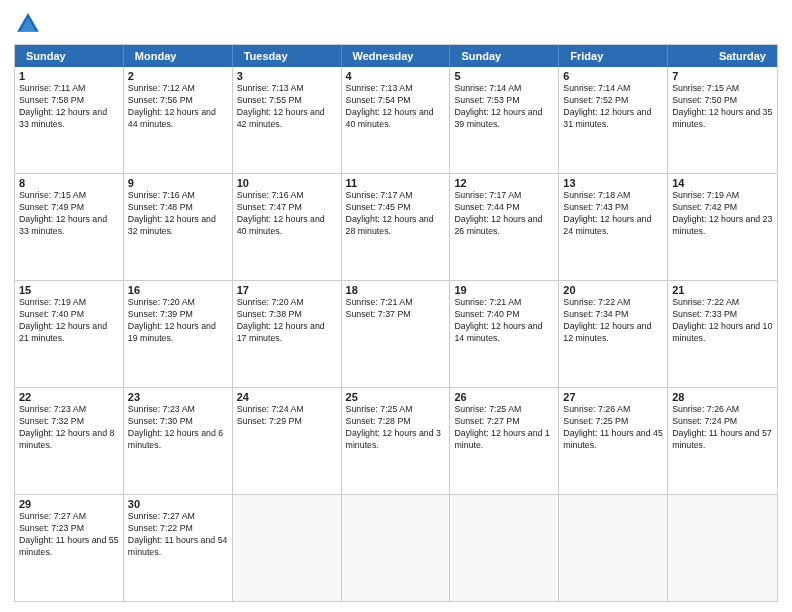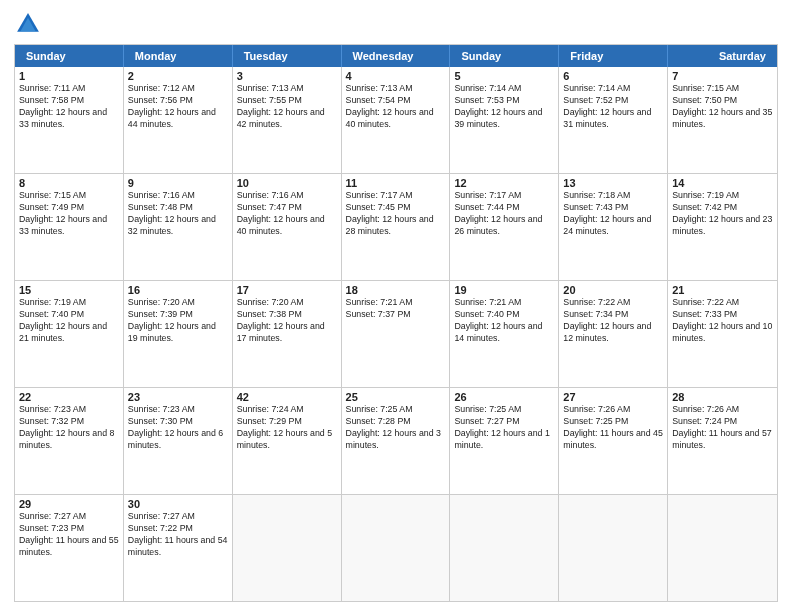--- a/index.html
+++ b/index.html
@@ -279,24 +279,23 @@
             <span class="info-line">Sunset: 7:32 PM</span>
             <span class="info-line">Daylight: 12 hours and 8 minutes.</span>
           </div>
           <div class="cal-cell">
             <span class="day-num">23</span>
             <span class="info-line">Sunrise: 7:23 AM</span>
             <span class="info-line">Sunset: 7:30 PM</span>
             <span class="info-line">Daylight: 12 hours and 6 minutes.</span>
           </div>
           <div class="cal-cell">
-            <span class="day-num">42</span>
+            <span class="day-num">24</span>
             <span class="info-line">Sunrise: 7:24 AM</span>
             <span class="info-line">Sunset: 7:29 PM</span>
-            <span class="info-line">Daylight: 12 hours and 5 minutes.</span>
           </div>
           <div class="cal-cell">
             <span class="day-num">25</span>
             <span class="info-line">Sunrise: 7:25 AM</span>
             <span class="info-line">Sunset: 7:28 PM</span>
             <span class="info-line">Daylight: 12 hours and 3 minutes.</span>
           </div>
           <div class="cal-cell">
             <span class="day-num">26</span>
             <span class="info-line">Sunrise: 7:25 AM</span>

